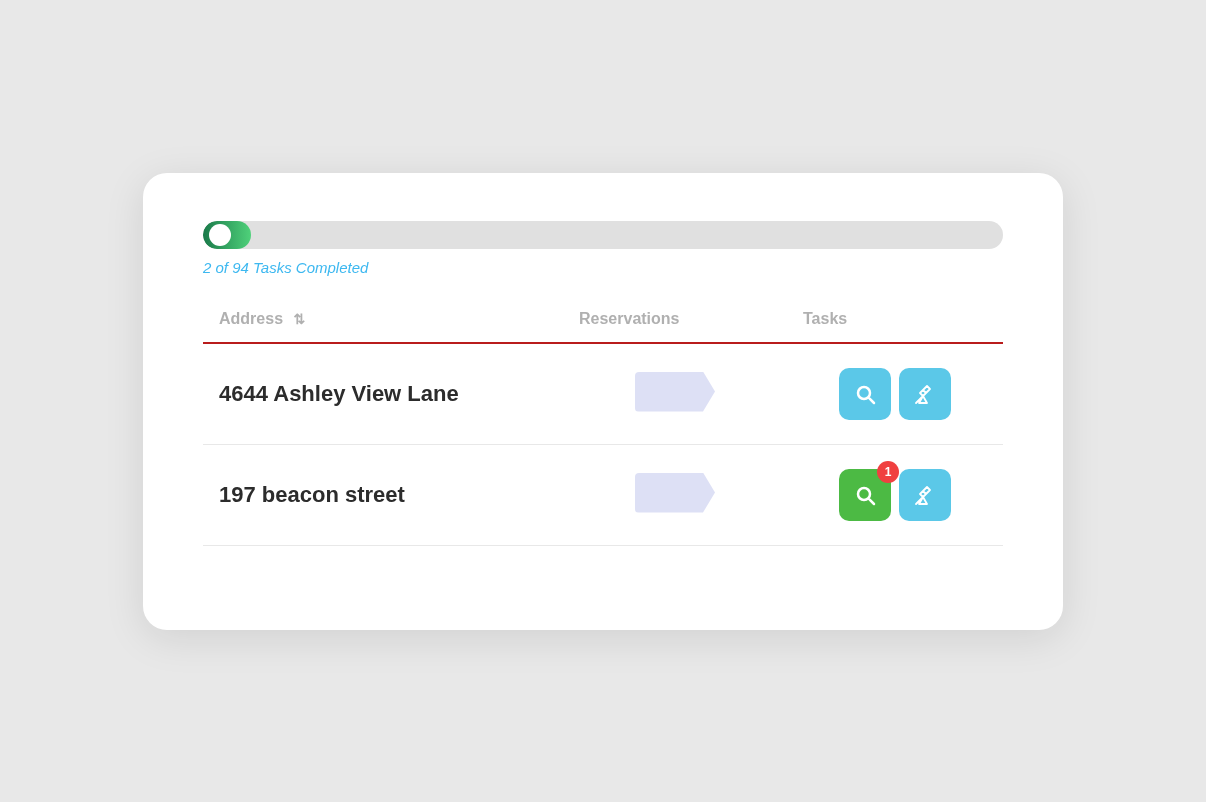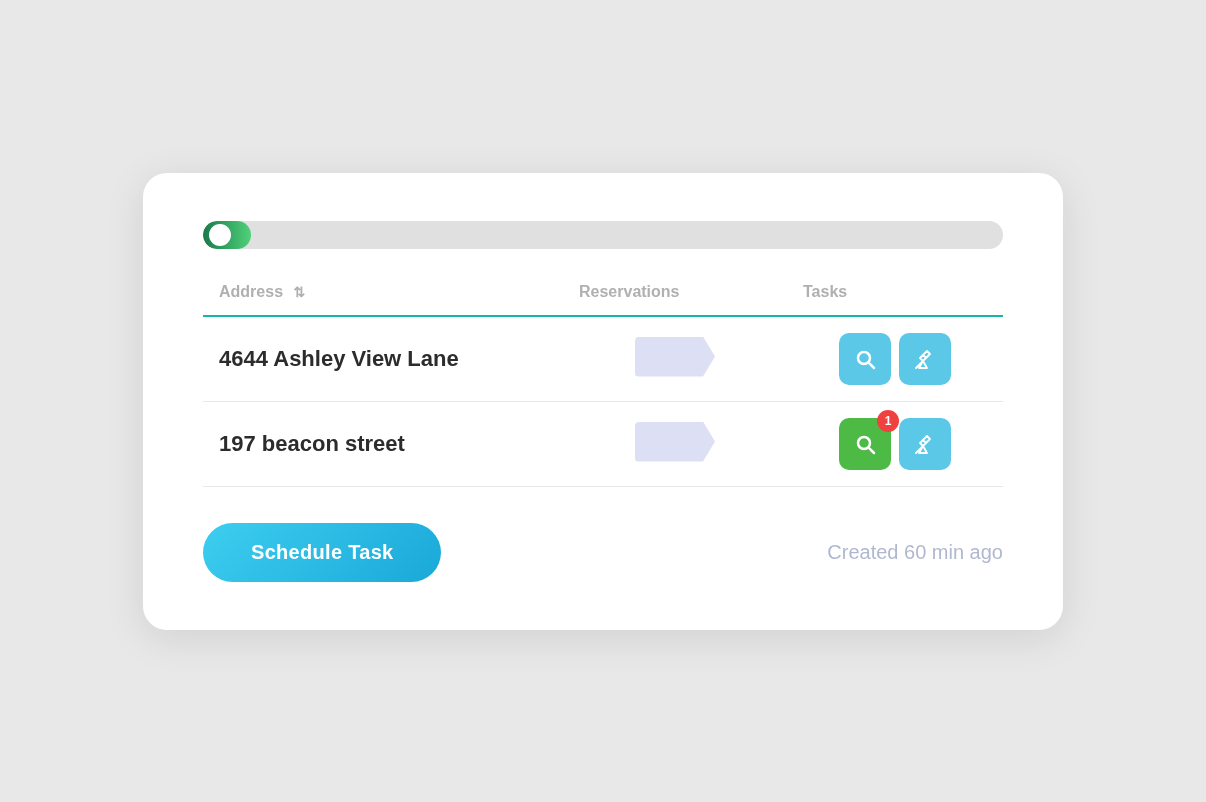--- a/index.html
+++ b/index.html
@@ -61,21 +61,21 @@
     }
 
     
     .table-container {
       width: 100%;
       border-collapse: collapse;
       margin-bottom: 36px;
     }
 
     .table-container thead tr {
-      border-bottom: 2px solid #14b8a6;
+      border-bottom: 2px solid #b91c1c;
     }
 
     .table-container th {
       color: #b0b0b0;
       font-weight: 600;
       font-size: 16px;
       padding: 14px 16px;
       text-align: left;
     }
 
@@ -102,21 +102,21 @@
 
     .table-container tbody tr {
       border-bottom: 1.5px solid #e8e8e8;
     }
 
     .table-container tbody tr:last-child {
       border-bottom: 1.5px solid #e8e8e8;
     }
 
     .table-container td {
-      padding: 16px 16px;
+      padding: 24px 16px;
       vertical-align: middle;
     }
 
     .address-cell {
       font-size: 22px;
       font-weight: 700;
       color: #2c2c2c;
     }
 
     .reservation-cell {
@@ -221,20 +221,21 @@
 <body>
 
 <div class="card">
 
   <div class="progress-section">
     <div class="progress-bar-track">
       <div class="progress-bar-fill" style="width: 6%;">
         <div class="toggle-knob"></div>
       </div>
     </div>
+    <div class="progress-label">2 of 94 Tasks Completed</div>
   </div>
 
   <table class="table-container">
     <thead>
       <tr>
         <th class="col-address">
           <span>Address</span>
           <span class="sort-icon">⇅</span>
         </th>
         <th class="col-reservations">Reservations</th>
@@ -281,18 +282,14 @@
               <svg class="icon-svg" viewBox="0 0 24 24">
                 <path d="M3 21l7-7M14 4l-4 4 3 3 4-4-3-3zm-4 4L7 11l3 3 3-3-3-3zM10 14l-4 7h8l-4-7z" stroke="white" stroke-width="1.8" stroke-linecap="round" stroke-linejoin="round" fill="none"></path>
               </svg>
             </button>
           </div>
         </td>
       </tr>
     </tbody>
   </table>
 
-  <div class="footer">
-    <button class="schedule-btn">Schedule Task</button>
-    <span class="created-label">Created 60 min ago</span>
-  </div>
 
 </div>
 
 </body></html>

